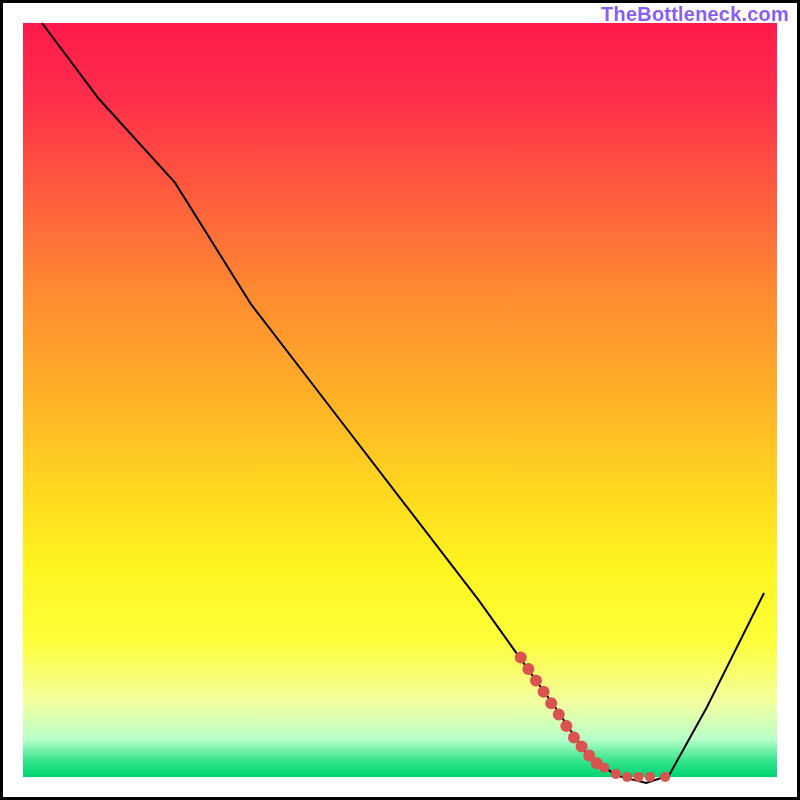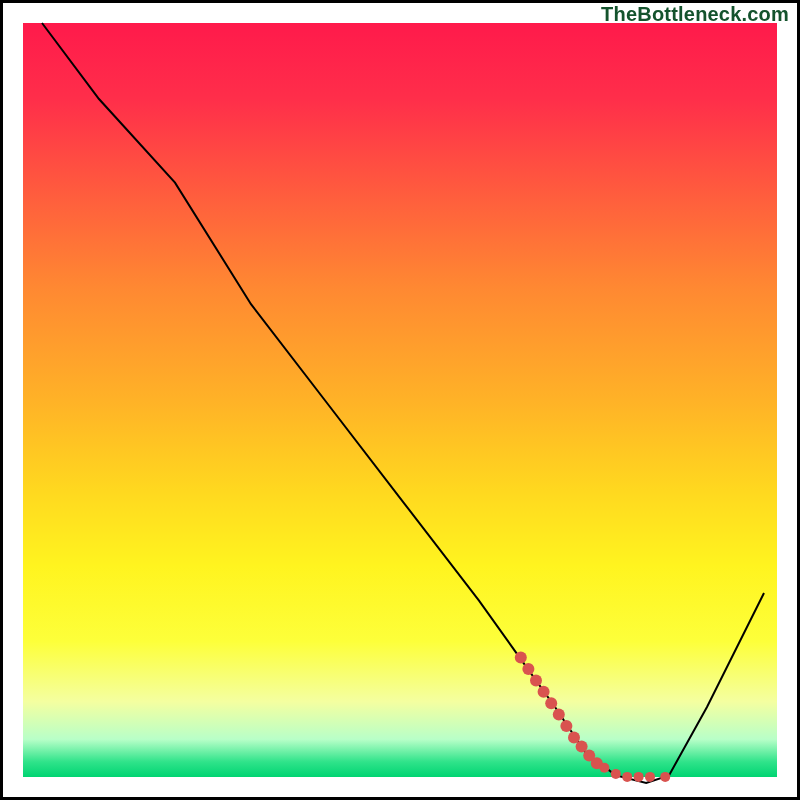--- a/index.html
+++ b/index.html
@@ -38,21 +38,21 @@
       #2fe38a 98%,
       #00d472 100%
     );
   }
   .watermark {
     position: absolute;
     top: 0px;
     right: 8px;
     font-size: 20px;
     font-weight: 600;
-    color: #14532d;
+    color: #8b5cf6;
     letter-spacing: 0.2px;
     user-select: none;
   }
   svg.overlay {
     position: absolute;
     left: 0;
     top: 0;
     width: 800px;
     height: 800px;
     pointer-events: none;

